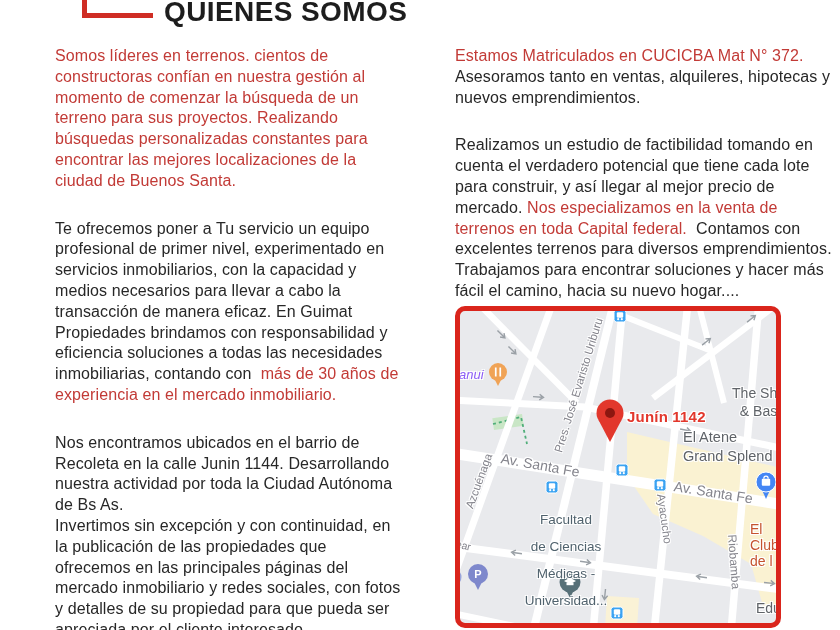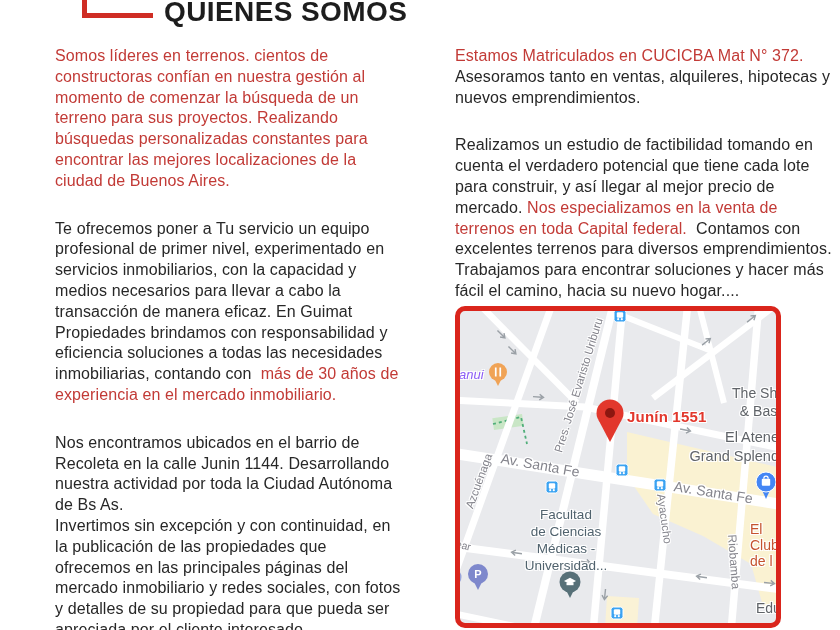--- a/index.html
+++ b/index.html
@@ -41,21 +41,21 @@
   .pin-label{color:#e2372c;font-weight:bold;font-size:15px;letter-spacing:.2px;}
 </style>
 </head>
 <body>
 
 <div class="logo-corner"></div>
 
 <h1 class="page-title">QUIENES SOMOS</h1>
 
 <div class="col col-left">
-  <p><span class="t-red">Somos líderes en terrenos. cientos de constructoras confían en nuestra gestión al momento de comenzar la búsqueda de un terreno para sus proyectos. Realizando búsquedas personalizadas constantes para encontrar las mejores localizaciones de la ciudad de Buenos Aires.</span></p>
+  <p><span class="t-red">Somos líderes en terrenos. cientos de constructoras confían en nuestra gestión al momento de comenzar la búsqueda de un terreno para sus proyectos. Realizando búsquedas personalizadas constantes para encontrar las mejores localizaciones de la ciudad de Buenos Santa.</span></p>
   <p><span>Te ofrecemos poner a Tu servicio un equipo profesional de primer nivel, experimentado en servicios inmobiliarios, con la capacidad y medios necesarios para llevar a cabo la transacción de manera eficaz. En Guimat Propiedades brindamos con responsabilidad y eficiencia soluciones a todas las necesidades inmobiliarias, contando con</span><span class="t-red">  más de 30 años de experiencia en el mercado inmobiliario.</span></p>
   <p><span>Nos encontramos ubicados en el barrio de Recoleta en la calle Junin 1144. Desarrollando nuestra actividad por toda la Ciudad Autónoma de Bs As.
 Invertimos sin excepción y con continuidad, en la publicación de las propiedades que ofrecemos en las principales páginas del mercado inmobiliario y redes sociales, con fotos y detalles de su propiedad para que pueda ser apreciada por el cliente interesado</span></p>
 </div>
 
 <div class="col col-right">
   <p><span class="t-red">Estamos Matriculados en CUCICBA Mat N° 372.</span><span> Asesoramos tanto en ventas, alquileres, hipotecas y nuevos emprendimientos.</span></p>
   <p><span>Realizamos un estudio de factibilidad tomando en cuenta el verdadero potencial que tiene cada lote para construir, y así llegar al mejor precio de mercado. </span><span class="t-red">Nos especializamos en la venta de terrenos en toda Capital federal.</span><span>  Contamos con excelentes terrenos para diversos emprendimientos. Trabajamos para encontrar soluciones y hacer más fácil el camino, hacia su nuevo hogar....</span></p>
 </div>
 
@@ -179,25 +179,25 @@
 
     <div class="mlabel" style="left:4px;top:61px;font-size:13px;color:#8b5cf6;font-style:italic;">anui</div>
     <div class="mlabel" style="left:103px;top:140px;transform:rotate(-73deg);transform-origin:0 50%;">Pres. José Evaristo Uriburu</div>
     <div class="mlabel" style="left:46px;top:144px;font-size:14px;transform:rotate(10deg);transform-origin:0 50%;">Av. Santa Fe</div>
     <div class="mlabel" style="left:219px;top:172px;font-size:14px;transform:rotate(9deg);transform-origin:0 50%;">Av. Santa Fe</div>
     <div class="mlabel" style="left:14px;top:196px;transform:rotate(-70deg);transform-origin:0 50%;">Azcuénaga</div>
     <div class="mlabel" style="left:212px;top:187px;transform:rotate(82deg);transform-origin:0 0;">Ayacucho</div>
     <div class="mlabel" style="left:284px;top:228px;font-size:12px;transform:rotate(86deg);transform-origin:0 0;">Riobamba</div>
     <div class="mlabel" style="left:1px;top:233px;font-size:10.5px;transform:rotate(14deg);">ear</div>
 
-    <div class="mlabel pin-label" style="left:172px;top:102px;">Junín 1551</div>
+    <div class="mlabel pin-label" style="left:172px;top:102px;">Junín 1142</div>
     <div class="mlabel poi" style="left:268px;top:78px;width:62px;text-align:right;line-height:18px;">The Sha
 &amp; Base</div>
-    <div class="mlabel poi" style="left:228px;top:122px;width:96px;text-align:right;line-height:19px;font-size:14.5px;">El Atene
+    <div class="mlabel poi" style="left:228px;top:122px;width:96px;text-align:left;line-height:19px;font-size:14.5px;">El Atene
 Grand Splend</div>
-    <div class="mlabel poi" style="left:60px;top:200px;width:102px;text-align:center;line-height:17px;font-size:13.5px;color:#50626d;">Facultad
+    <div class="mlabel poi" style="left:60px;top:200px;width:102px;text-align:center;line-height:27px;font-size:13.5px;color:#50626d;">Facultad
 de Ciencias
 Médicas -
 Universidad...</div>
     <div class="mlabel" style="left:247px;top:215px;font-size:14px;color:#c5532f;padding-left:48px;">El Club de l</div>
     <div class="mlabel poi" style="left:301px;top:294px;">Edu</div>
   </div>
 </div>
 
 </body></html>

